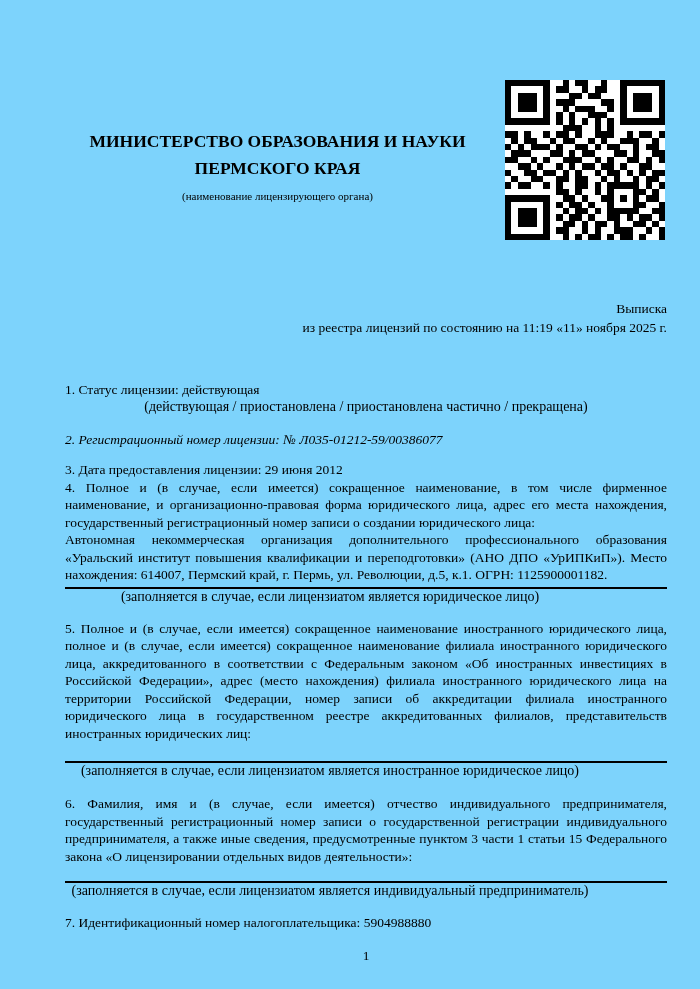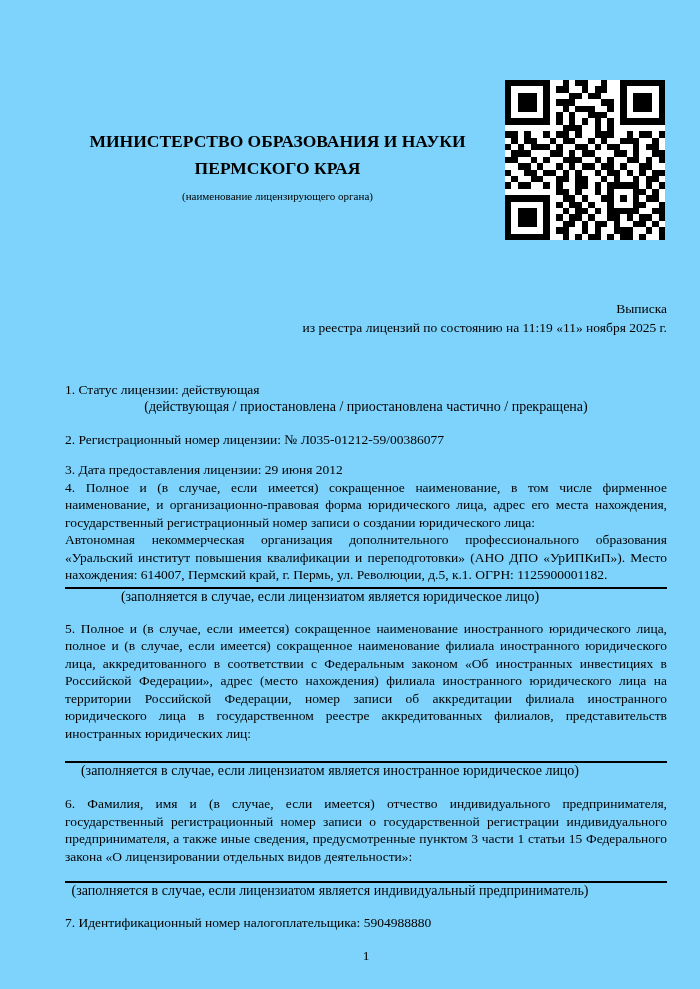--- a/index.html
+++ b/index.html
@@ -26,21 +26,21 @@
   .doc-title{text-align:right;}
   .doc-title div{line-height:19px;}
   p{margin:0;}
   .para{text-align:justify;}
   .caption{font-size:14px;line-height:14px;text-align:center;margin-top:1px;}
   .shift{margin-right:72px;}
   .rule{border-top:2px solid #000;height:0;margin-top:3px;}
   .rule-gap5{margin-top:19px;}
   .rule-gap6{margin-top:16px;}
   .m-item1{margin-top:44px;}
-  .m-item2{margin-top:17px;}
+  .m-item2{margin-top:17px;font-style:italic;}
   .m-item3{margin-top:13px;}
   .m-item4{}
   .m-item5{margin-top:16px;}
   .m-item6{margin-top:17px;}
   .m-item7{margin-top:16px;}
   .page-number{text-align:center;margin-top:15px;}
 </style>
 </head>
 <body>
 

